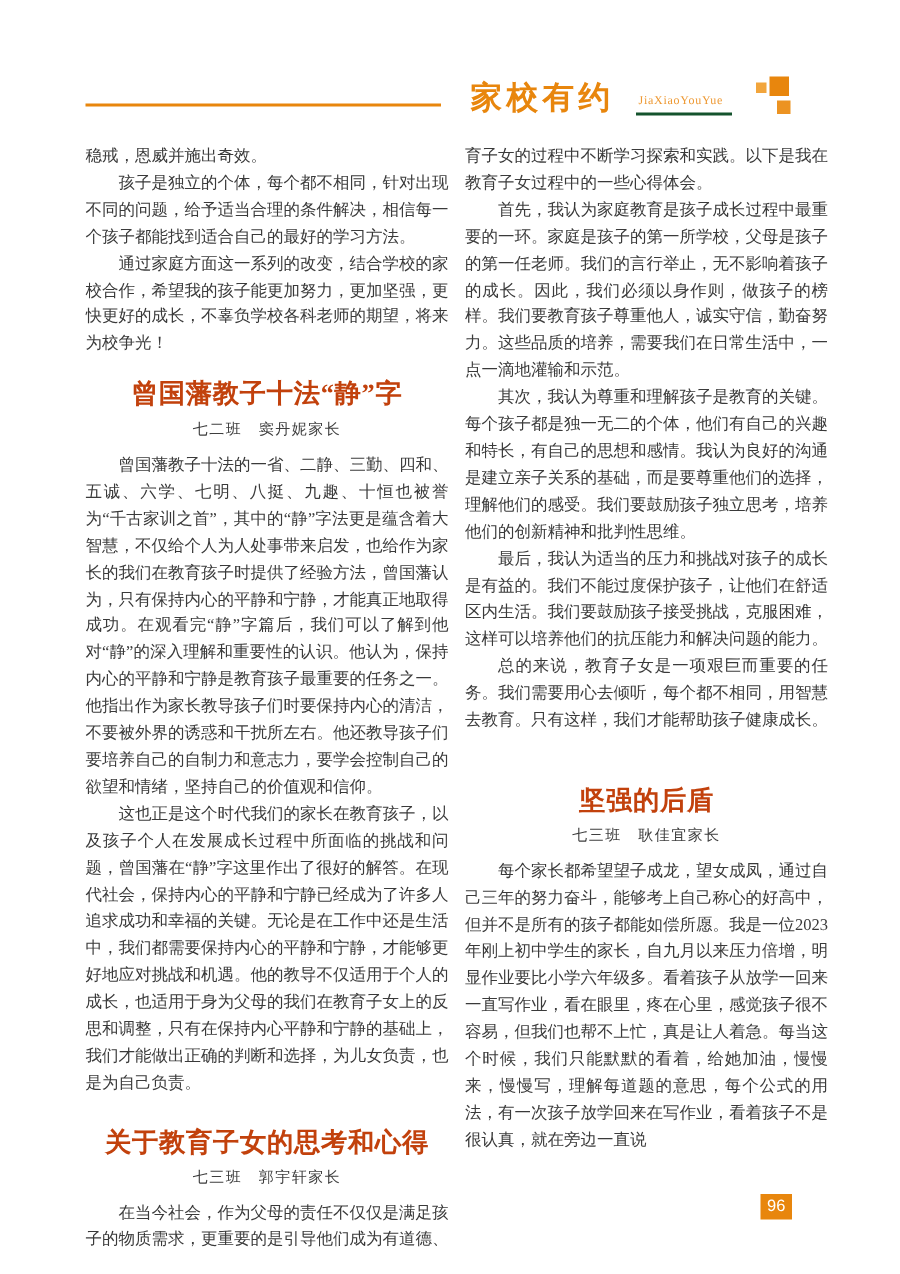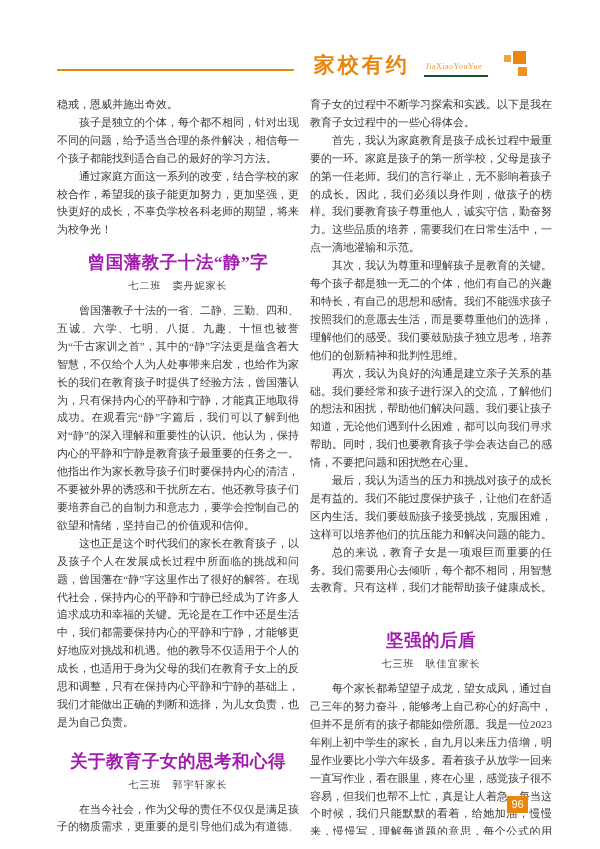--- a/index.html
+++ b/index.html
@@ -68,21 +68,21 @@
     text-align: justify;
     text-justify: inter-ideograph;
     color: #3a3a3a;
   }
   .body-para.indent { text-indent: 2em; }
 
   .article-title {
     text-align: center;
     font-size: 17.5px;
     font-weight: bold;
-    color: #a21caf;
+    color: #c2410c;
     letter-spacing: 0.5px;
     margin: 12px 0 5px;
     line-height: 1.3;
   }
   [data-column="left"] .article-title ~ .article-title { margin-top: 18px; }
   [data-column="right"] .article-title { margin-top: 32px; }
 
   .byline {
     text-align: center;
     font-size: 10px;
@@ -128,22 +128,21 @@
       <div class="byline">七二班　窦丹妮家长</div>
       <p class="body-para indent">曾国藩教子十法的一省、二静、三勤、四和、五诚、六学、七明、八挺、九趣、十恒也被誉为“千古家训之首”，其中的“静”字法更是蕴含着大智慧，不仅给个人为人处事带来启发，也给作为家长的我们在教育孩子时提供了经验方法，曾国藩认为，只有保持内心的平静和宁静，才能真正地取得成功。在观看完“静”字篇后，我们可以了解到他对“静”的深入理解和重要性的认识。他认为，保持内心的平静和宁静是教育孩子最重要的任务之一。他指出作为家长教导孩子们时要保持内心的清洁，不要被外界的诱惑和干扰所左右。他还教导孩子们要培养自己的自制力和意志力，要学会控制自己的欲望和情绪，坚持自己的价值观和信仰。</p>
       <p class="body-para indent">这也正是这个时代我们的家长在教育孩子，以及孩子个人在发展成长过程中所面临的挑战和问题，曾国藩在“静”字这里作出了很好的解答。在现代社会，保持内心的平静和宁静已经成为了许多人追求成功和幸福的关键。无论是在工作中还是生活中，我们都需要保持内心的平静和宁静，才能够更好地应对挑战和机遇。他的教导不仅适用于个人的成长，也适用于身为父母的我们在教育子女上的反思和调整，只有在保持内心平静和宁静的基础上，我们才能做出正确的判断和选择，为儿女负责，也是为自己负责。</p>
       <h2 class="article-title">关于教育子女的思考和心得</h2>
       <div class="byline">七三班　郭宇轩家长</div>
       <p class="body-para indent">在当今社会，作为父母的责任不仅仅是满足孩子的物质需求，更重要的是引导他们成为有道德、有才能、有责任感的人。这就要求我们在教</p>
     </div>
   <div class="column" data-column="right">
       <p class="body-para">育子女的过程中不断学习探索和实践。以下是我在教育子女过程中的一些心得体会。</p>
       <p class="body-para indent">首先，我认为家庭教育是孩子成长过程中最重要的一环。家庭是孩子的第一所学校，父母是孩子的第一任老师。我们的言行举止，无不影响着孩子的成长。因此，我们必须以身作则，做孩子的榜样。我们要教育孩子尊重他人，诚实守信，勤奋努力。这些品质的培养，需要我们在日常生活中，一点一滴地灌输和示范。</p>
-      <p class="body-para indent">其次，我认为尊重和理解孩子是教育的关键。每个孩子都是独一无二的个体，他们有自己的兴趣和特长，有自己的思想和感情。我们不能强求孩子按照我们的意愿去生活，而是要尊重他们的选择，理解他们的感受。我们要鼓励孩子独立思考，培养他们的创新精神和批判性思维。</p>
-      <p class="body-para indent">再次，我认为良好的沟通是建立亲子关系的基础。我们要经常和孩子进行深入的交流，了解他们的想法和困扰，帮助他们解决问题。我们要让孩子知道，无论他们遇到什么困难，都可以向我们寻求帮助。同时，我们也要教育孩子学会表达自己的感情，不要把问题和困扰憋在心里。</p>
+      <p class="body-para indent">其次，我认为尊重和理解孩子是教育的关键。每个孩子都是独一无二的个体，他们有自己的兴趣和特长，有自己的思想和感情。我认为良好的沟通是建立亲子关系的基础，而是要尊重他们的选择，理解他们的感受。我们要鼓励孩子独立思考，培养他们的创新精神和批判性思维。</p>
       <p class="body-para indent">最后，我认为适当的压力和挑战对孩子的成长是有益的。我们不能过度保护孩子，让他们在舒适区内生活。我们要鼓励孩子接受挑战，克服困难，这样可以培养他们的抗压能力和解决问题的能力。</p>
       <p class="body-para indent">总的来说，教育子女是一项艰巨而重要的任务。我们需要用心去倾听，每个都不相同，用智慧去教育。只有这样，我们才能帮助孩子健康成长。</p>
       <h2 class="article-title">坚强的后盾</h2>
       <div class="byline">七三班　耿佳宜家长</div>
       <p class="body-para indent">每个家长都希望望子成龙，望女成凤，通过自己三年的努力奋斗，能够考上自己称心的好高中，但并不是所有的孩子都能如偿所愿。我是一位2023年刚上初中学生的家长，自九月以来压力倍增，明显作业要比小学六年级多。看着孩子从放学一回来一直写作业，看在眼里，疼在心里，感觉孩子很不容易，但我们也帮不上忙，真是让人着急。每当这个时候，我们只能默默的看着，给她加油，慢慢来，慢慢写，理解每道题的意思，每个公式的用法，有一次孩子放学回来在写作业，看着孩子不是很认真，就在旁边一直说</p>
     </div>
 </div>
 
 <div class="page-num">96</div>
 

